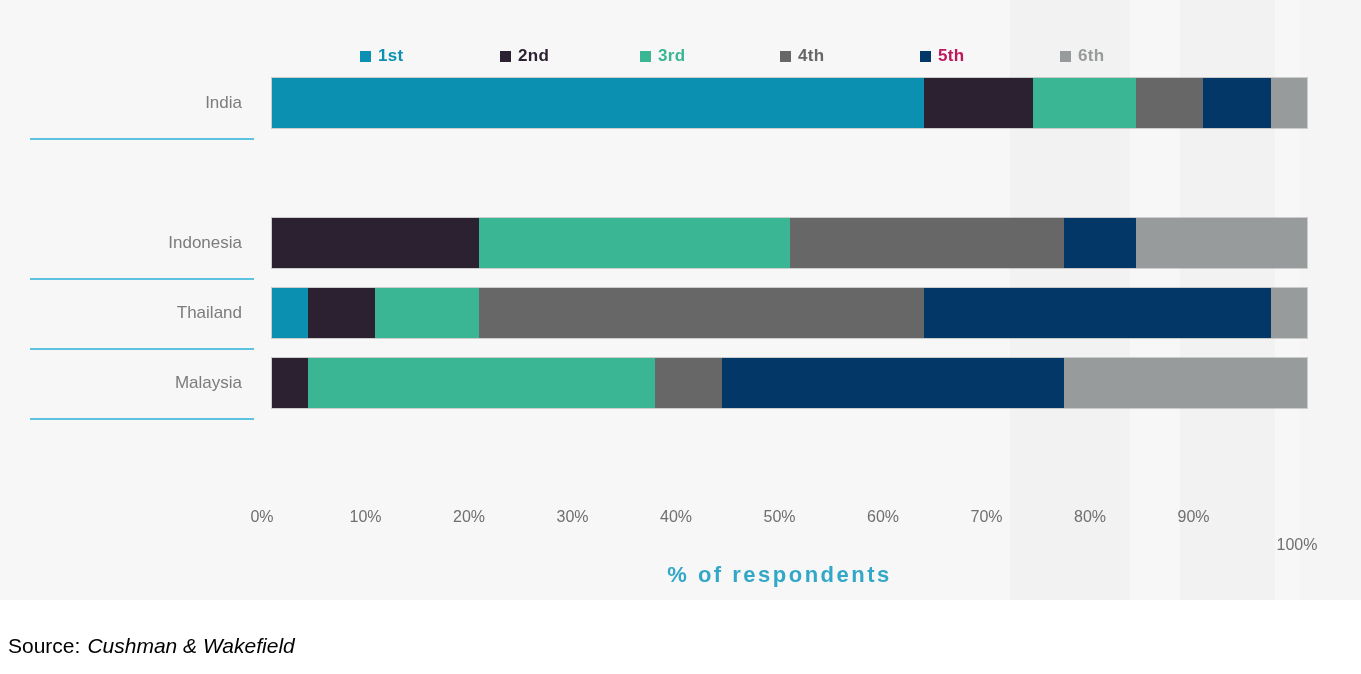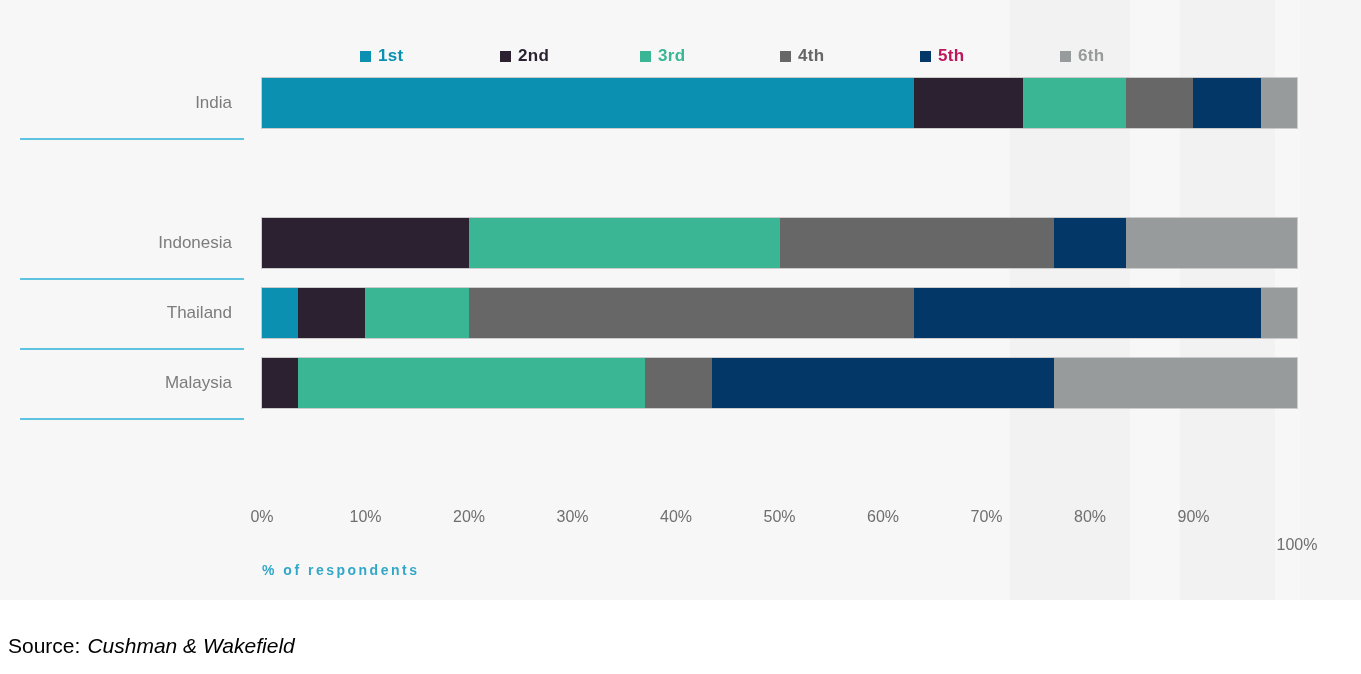--- a/index.html
+++ b/index.html
@@ -67,21 +67,21 @@
   
   .plot {
     position: absolute;
     left: 0;
     top: 78px;
     width: 1361px;
     height: 420px;
   }
   .row {
     position: absolute;
-    left: 0;
+    left: 10px;
     width: 1230px;
     height: 70px;
   }
   .row-label {
     position: absolute;
     left: 0;
     top: 0;
     width: 232px;
     height: 50px;
     line-height: 50px;
@@ -124,21 +124,22 @@
     transform: translateX(-50%);
     font-size: 16px;
     color: #6f6f6f;
     white-space: nowrap;
   }
   .xaxis-title {
     position: absolute;
     left: 262px;
     top: 562px;
     width: 1035px;
-    font-size: 14px;
+    text-align: center;
+    font-size: 22px;
     font-weight: bold;
     letter-spacing: 2.5px;
     color: #33a7c8;
   }
 
   
   .source {
     position: absolute;
     left: 8px;
     top: 634px;

